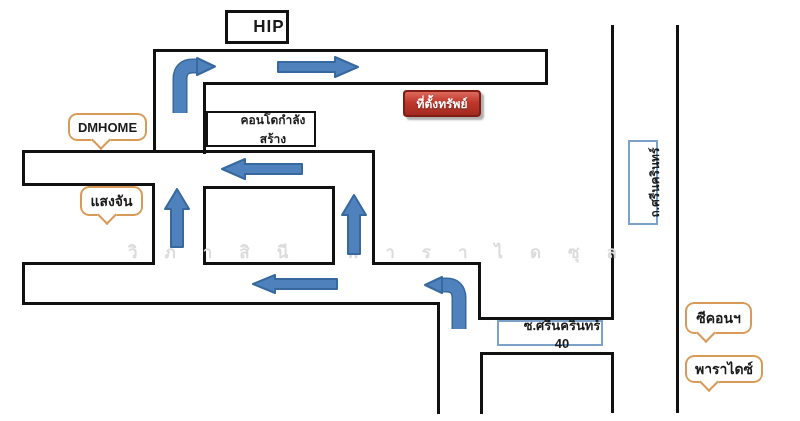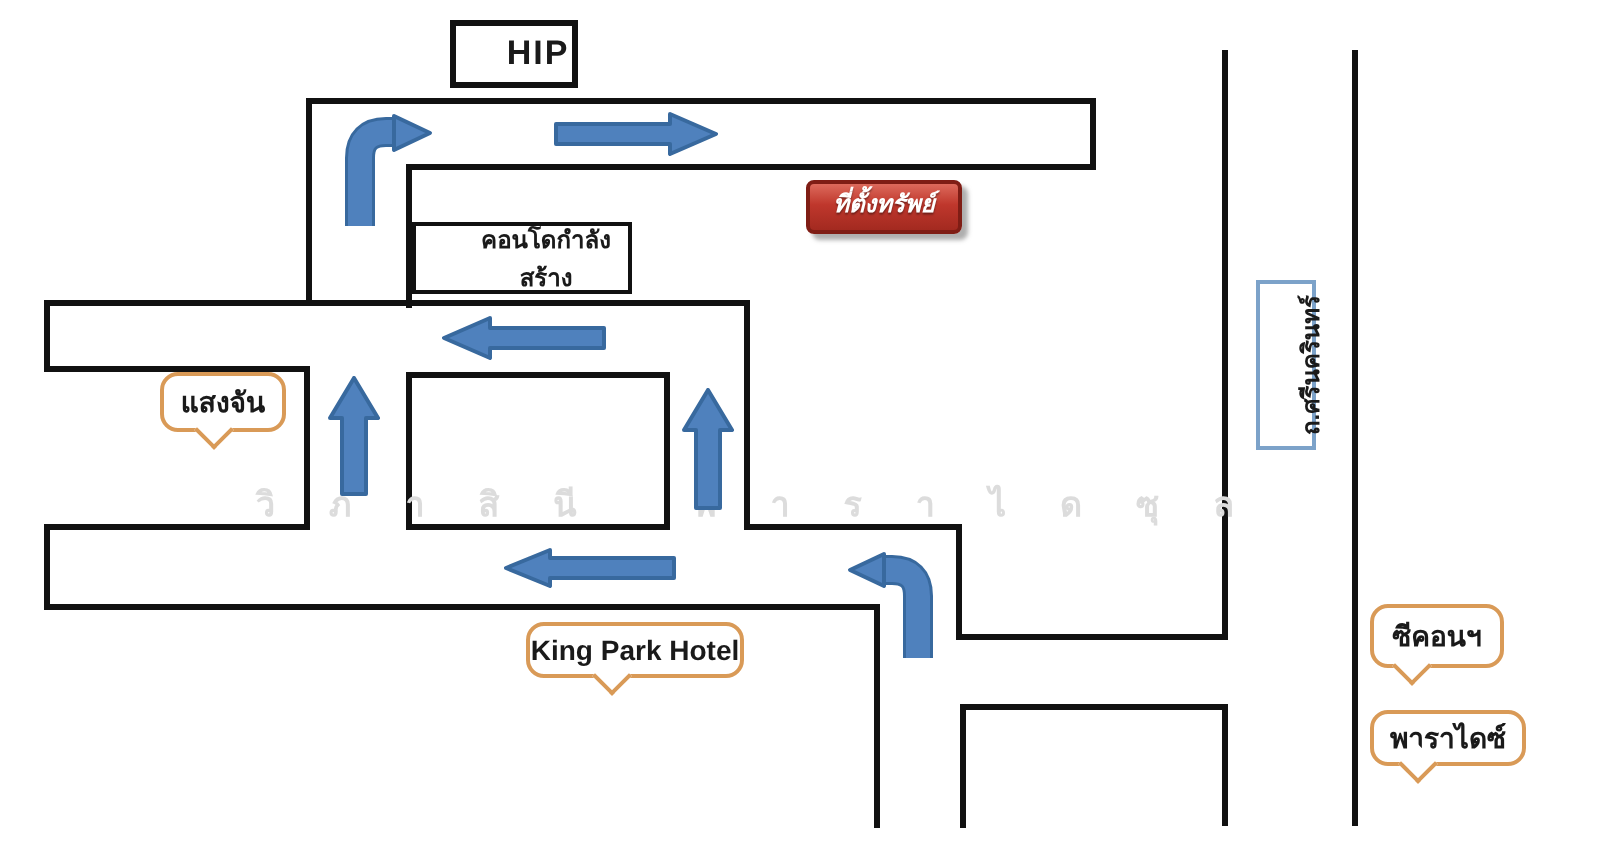--- a/index.html
+++ b/index.html
@@ -19,22 +19,22 @@
   .rd{position:absolute;background:var(--road);}
   .block{position:absolute;border:3px solid var(--road);background:#ffffff;box-sizing:border-box;}
   .sqbox{position:absolute;box-sizing:border-box;background:#ffffff;display:flex;align-items:center;justify-content:center;font-weight:bold;text-align:center;padding-left:24px;}
   .hip{border:3px solid var(--road);font-size:17px;letter-spacing:1px;}
   .condo{border:2px solid var(--road);font-size:12px;}
   .bluebox{border:2px solid var(--blue_box_border);font-size:13px;}
   .vlabel span{transform:rotate(-90deg);white-space:nowrap;font-size:12px;}
   .redbox{position:absolute;box-sizing:border-box;border:2px solid var(--red_box_border);
     background:linear-gradient(180deg,#dd6a5c 0%,var(--red_box_fill) 45%,#a32a20 100%);
     border-radius:4px;color:#ffffff;font-weight:bold;font-size:12px;
-    display:flex;justify-content:center;
-    box-shadow:3px 3px 2px rgba(110,110,110,.55);text-shadow:0 1px 1px rgba(0,0,0,.4);font-style:italic;}
+    display:flex;align-items:center;justify-content:center;
+    box-shadow:3px 3px 2px rgba(110,110,110,.55);text-shadow:0 1px 1px rgba(0,0,0,.4);}
   .co{position:absolute;box-sizing:border-box;border:2px solid var(--callout_border);
     border-radius:9px;background:#ffffff;display:flex;align-items:center;justify-content:center;
     font-weight:bold;white-space:nowrap;}
   .co .tail{position:absolute;bottom:-8px;width:12px;height:12px;background:#ffffff;
     border-right:2px solid var(--callout_border);border-bottom:2px solid var(--callout_border);
     transform:rotate(45deg);}
   .arr{position:absolute;}
   .arr-fill{fill:var(--arrow_fill);stroke:var(--arrow_border);stroke-width:2;stroke-linejoin:round;}
   .arr-under{fill:none;stroke:var(--arrow_border);stroke-width:15;stroke-linecap:butt;}
   .arr-over{fill:none;stroke:var(--arrow_fill);stroke-width:12;stroke-linecap:butt;}
@@ -100,31 +100,34 @@
 
   <div class="sqbox hip" style="left:225px;top:10px;width:64px;height:34px;">
     <span>HIP</span>
   </div>
   <div class="sqbox condo" style="left:206px;top:111px;width:110px;height:36px;text-align:center;">
     <span>คอนโดกำลังสร้าง</span>
   </div>
   <div class="redbox" style="left:403px;top:90px;width:78px;height:27px;">
     <span>ที่ตั้งทรัพย์</span>
   </div>
+  <div class="sqbox bluebox" style="left:497px;top:320px;width:106px;height:26px;">
+    <span>ซ.ศรีนครินทร์ 40</span>
+  </div>
   <div class="sqbox bluebox vlabel" style="left:628px;top:140px;width:30px;height:85px;">
     <span>ถ.ศรีนครินทร์</span>
   </div>
 
+  <div class="co" style="left:68px;top:113px;width:79px;height:28px;font-size:13px;">
+    <span>DMHOME</span>
+    <i class="tail" style="left:24px;"></i>
+  </div>
   <div class="co" style="left:80px;top:186px;width:63px;height:30px;font-size:14px;">
     <span>แสงจัน</span>
     <i class="tail" style="left:18px;"></i>
-  </div>
-  <div class="co" style="left:263px;top:311px;width:109px;height:28px;font-size:14px;">
-    <span>King Park Hotel</span>
-    <i class="tail" style="left:34px;"></i>
   </div>
   <div class="co" style="left:685px;top:302px;width:67px;height:32px;font-size:14px;">
     <span>ซีคอนฯ</span>
     <i class="tail" style="left:12px;"></i>
   </div>
   <div class="co" style="left:685px;top:355px;width:78px;height:28px;font-size:14px;justify-content:center;">
     <span>พาราไดซ์</span>
     <i class="tail" style="left:15px;"></i>
   </div>
 

